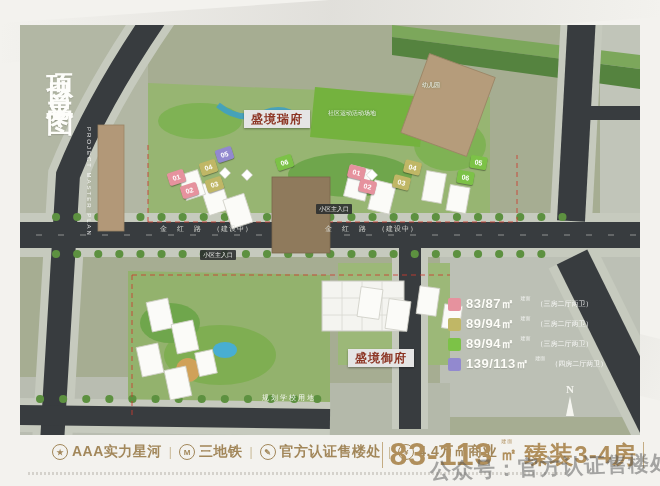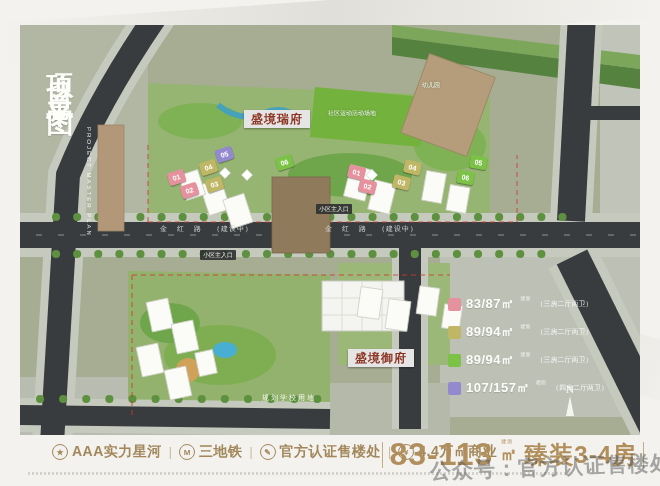--- a/index.html
+++ b/index.html
@@ -33,21 +33,21 @@
   .road-label .rs { letter-spacing:1px; margin-left:2px; }
 
   .bmark { position:absolute; width:17px; height:13px; border-radius:2px; color:#fff; font-size:7px;
            font-weight:700; display:flex; align-items:center; justify-content:center;
            box-shadow:0 1px 1px rgba(0,0,0,.35); }
   .bm-pink  { background:#e6929e; }
   .bm-olive { background:#c0b766; }
   .bm-green { background:#7cc247; }
   .bm-purple{ background:#9289cf; }
 
-  .legend { position:absolute; left:428px; top:270px; display:flex; flex-direction:column; gap:10px; }
+  .legend { position:absolute; left:428px; top:270px; display:flex; flex-direction:column; gap:2px; }
   .legend-row { display:flex; align-items:center; gap:5px; }
   .legend-sw { width:13px; height:13px; border-radius:2px; flex:0 0 auto; }
   .legend-area { color:#fdfdf8; font-weight:700; font-size:13px; letter-spacing:.5px;
                  text-shadow:0 1px 1px rgba(0,0,0,.15); }
   .legend-note { color:rgba(255,255,255,.8); font-size:5px; align-self:flex-start; margin:0 0 0 1px; }
   .legend-desc { color:rgba(255,255,255,.88); font-size:7px; margin-left:1px; }
 
   .compass { position:absolute; left:540px; top:358px; width:20px; text-align:center; }
   .compass .n { color:#f4f4ef; font-size:11px; font-weight:700; font-family:"Liberation Serif",serif; }
   .compass .arrow { width:0; height:0; margin:1px auto 0; border-left:4px solid transparent;
@@ -218,21 +218,21 @@
         <span class="legend-desc">（三房二厅两卫）</span>
       </div>
       <div class="legend-row">
         <span class="legend-sw" style="background:#7cc247"></span>
         <span class="legend-area">89/94㎡</span>
         <span class="legend-note">建面</span>
         <span class="legend-desc">（三房二厅两卫）</span>
       </div>
       <div class="legend-row">
         <span class="legend-sw" style="background:#9289cf"></span>
-        <span class="legend-area">107/157㎡</span>
+        <span class="legend-area">139/113㎡</span>
         <span class="legend-note">建面</span>
         <span class="legend-desc">（四房二厅两卫）</span>
       </div>
     </div>
 
     <div class="compass">
       <div class="n">N</div>
       <div class="arrow"></div>
     </div>
   </div>

